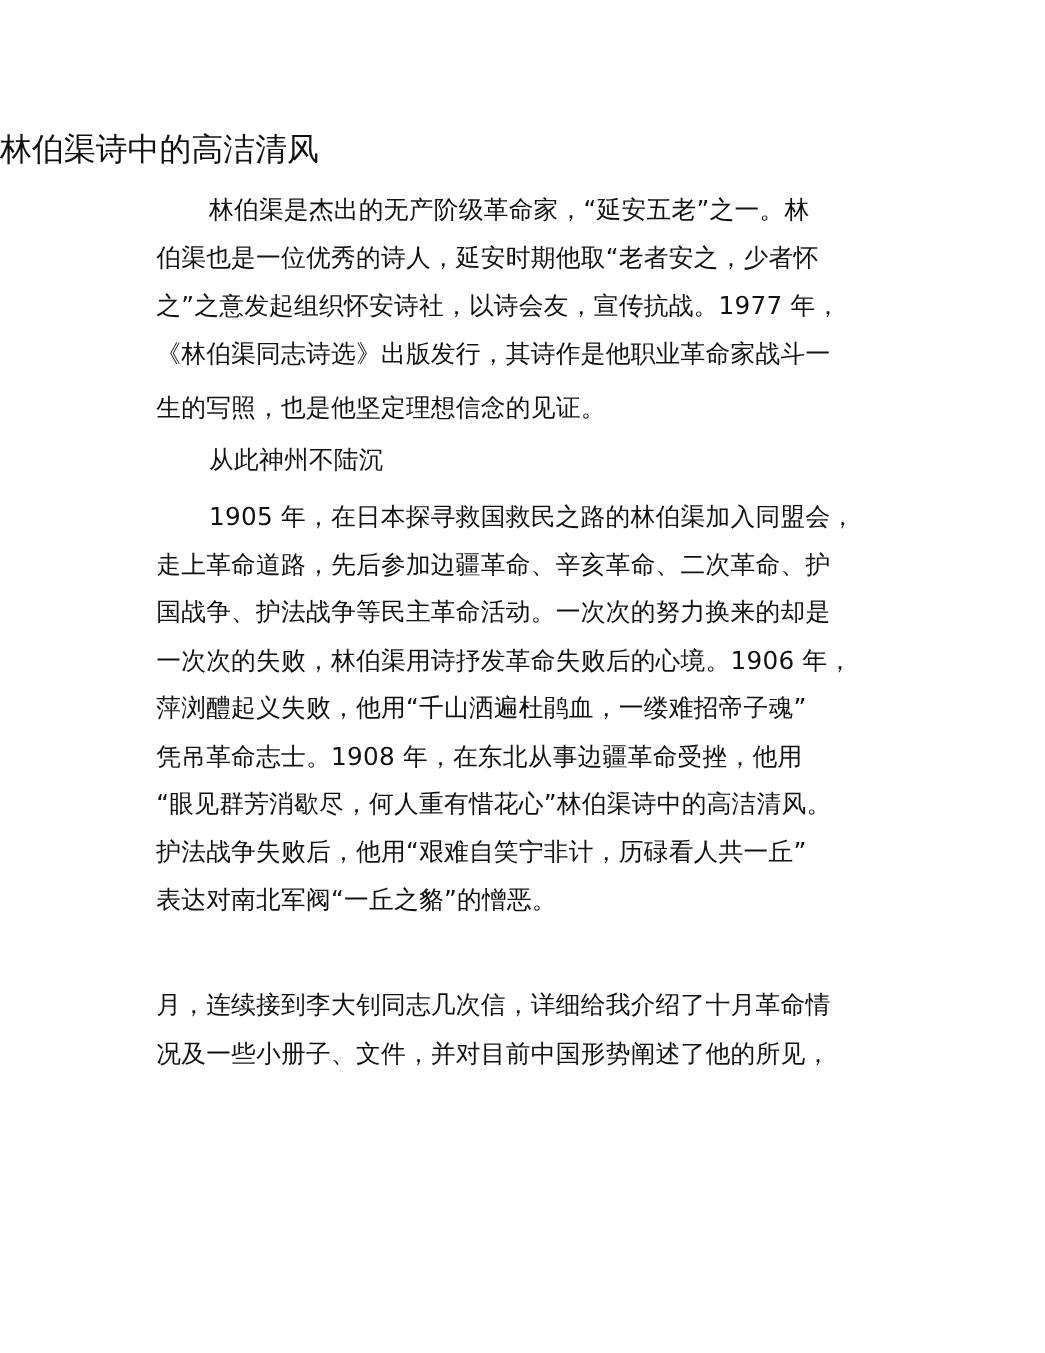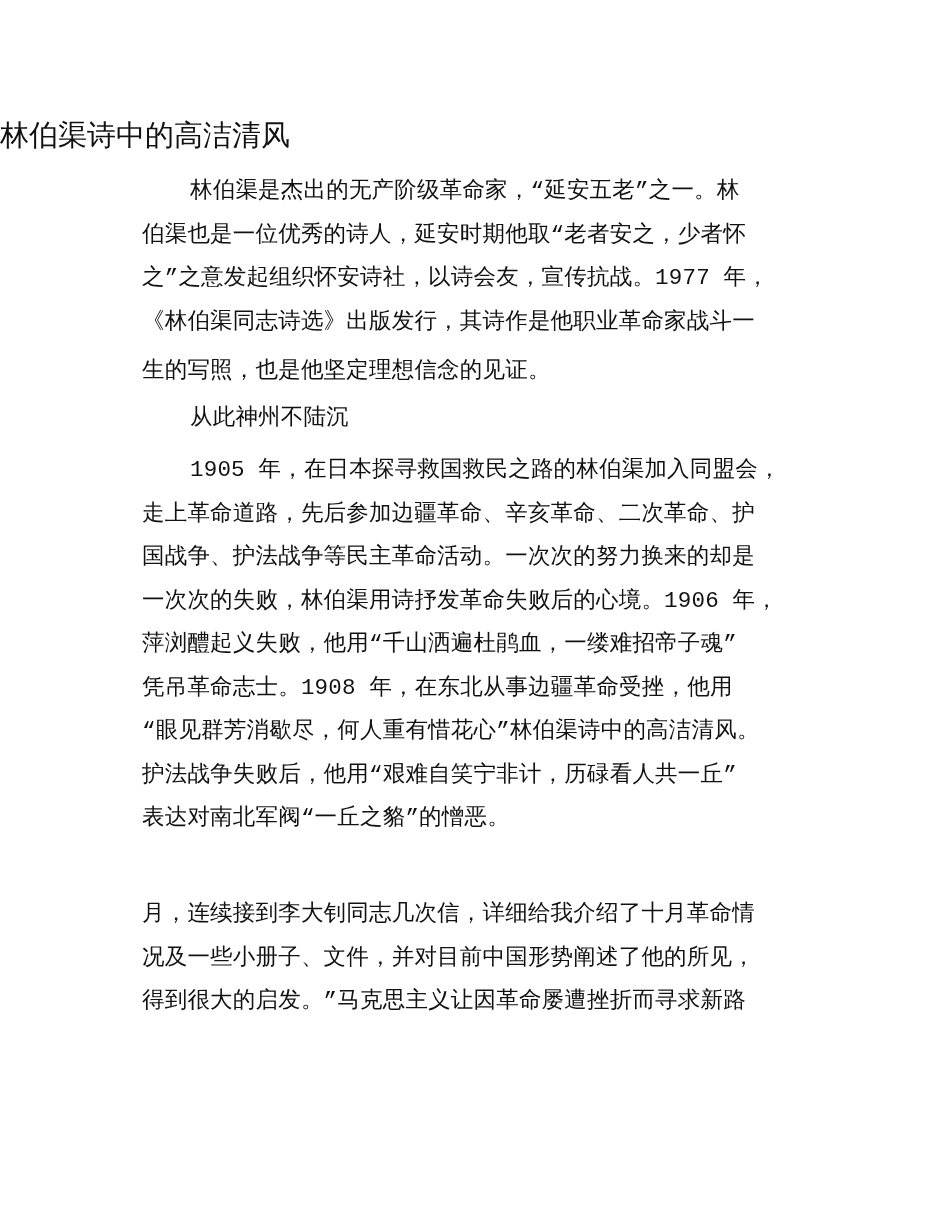--- a/index.html
+++ b/index.html
@@ -2,21 +2,21 @@
 <html><head>
 <meta charset="utf-8">
 <style>
   html, body { margin: 0; padding: 0; background: #ffffff; }
   body { width: 950px; height: 1230px; position: relative; overflow: hidden;
          font-family: "DejaVu Sans", sans-serif; color: #111111; }
   .page { position: absolute; left: 0; top: 0; width: 950px; height: 1230px; }
   .title { position: absolute; top: 114px; left: 0; width: 950px; 
            font-size: 29px; line-height: 42px; }
   .line { position: absolute; left: 142px; font-size: 22.5px; line-height: 30px;
-          white-space: nowrap; letter-spacing: 0.2px; font-family: Liberation Mono, monospace; }
+          white-space: nowrap; letter-spacing: 0.2px; }
   .indent { left: 190px; }
 </style>
 </head>
 <body>
 
 <div class="page">
   <div class="title">林伯渠诗中的高洁清风</div>
 
   <div class="line indent" style="top:176px">林伯渠是杰出的无产阶级革命家，“延安五老”之一。林</div>
   <div class="line" style="top:220px">伯渠也是一位优秀的诗人，延安时期他取“老者安之，少者怀</div>
@@ -31,14 +31,13 @@
   <div class="line" style="top:542px">国战争、护法战争等民主革命活动。一次次的努力换来的却是</div>
   <div class="line" style="top:586px">一次次的失败，林伯渠用诗抒发革命失败后的心境。1906 年，</div>
   <div class="line" style="top:629px">萍浏醴起义失败，他用“千山洒遍杜鹃血，一缕难招帝子魂”</div>
   <div class="line" style="top:673px">凭吊革命志士。1908 年，在东北从事边疆革命受挫，他用</div>
   <div class="line" style="top:716px">“眼见群芳消歇尽，何人重有惜花心”林伯渠诗中的高洁清风。</div>
   <div class="line" style="top:760px">护法战争失败后，他用“艰难自笑宁非计，历碌看人共一丘”</div>
   <div class="line" style="top:803px">表达对南北军阀“一丘之貉”的憎恶。</div>
 
   <div class="line" style="top:899px">月，连续接到李大钊同志几次信，详细给我介绍了十月革命情</div>
   <div class="line" style="top:943px">况及一些小册子、文件，并对目前中国形势阐述了他的所见，</div>
-  <div class="line" style="top:986px">得到很大的启发。”马克思主义让因革命屡遭挫折而寻求新路</div>
 </div>
 
 </body></html>

